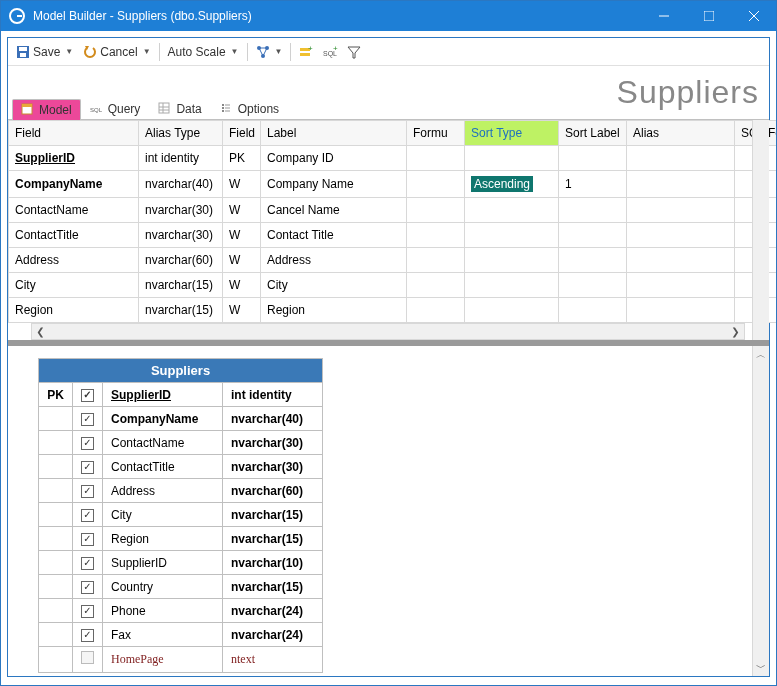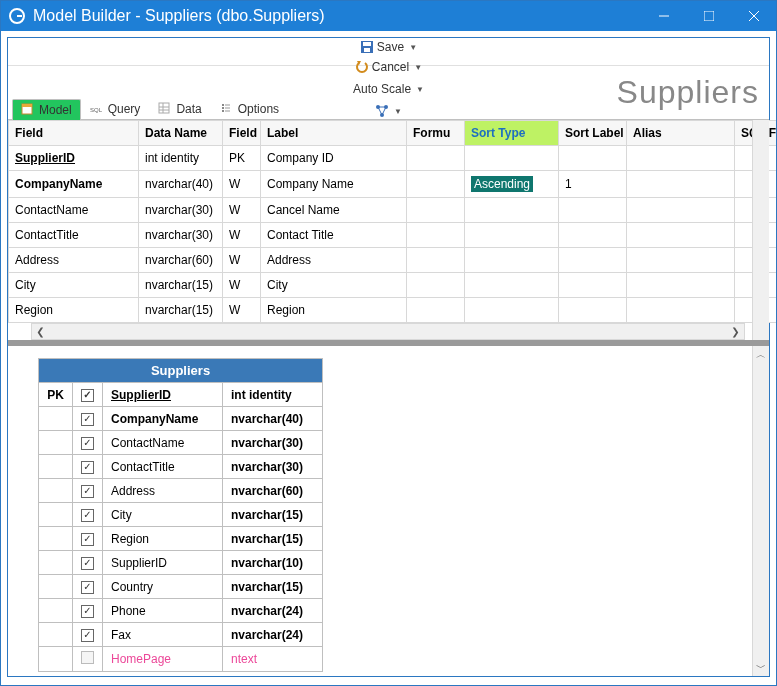--- a/index.html
+++ b/index.html
@@ -28,21 +28,21 @@
   position: relative;
 }
 .titlebar .app-icon::before {
   content: "";
   position: absolute;
   width: 5px; height: 2px;
   background: #fff;
   top: 5px; left: 6px;
   transform-origin: left center;
 }
-.titlebar .title { flex: 1; font-size: 16px; }
+.titlebar .title { flex: 1; font-size: 12px; }
 .titlebar .sysbtn {
   width: 45px; height: 30px;
   display: flex;
   align-items: center;
   justify-content: center;
   color: #fff;
 }
 .titlebar .sysbtn svg { width: 10px; height: 10px; stroke: #fff; stroke-width: 1; fill: none; }
 
 .chrome-border {
@@ -55,21 +55,20 @@
 }
 
 .toolbar {
   height: 28px;
   display: flex;
   align-items: center;
   border-bottom: 1px solid #e0e0e0;
   padding: 0 4px;
   gap: 2px;
   position: relative;
-  flex-direction: column;
 }
 .toolbar .tbtn {
   display: flex;
   align-items: center;
   padding: 2px 4px;
   gap: 3px;
   cursor: pointer;
   color: #333;
 }
 .toolbar .sep { width: 1px; height: 18px; background: #d0d0d0; margin: 0 2px; }
@@ -97,21 +96,21 @@
   align-items: center;
   gap: 4px;
   padding: 3px 8px;
   border: 1px solid transparent;
   border-bottom: none;
   cursor: pointer;
   font-size: 12px;
   color: #333;
 }
 .tab.active {
-  background: #22c55e;
+  background: #ec4899;
   border-color: #c0c0c0;
   border-radius: 2px 2px 0 0;
   position: relative;
   top: 1px;
 }
 
 .grid-area {
   border-top: none;
   position: relative;
 }
@@ -125,21 +124,21 @@
   padding: 5px 6px;
   text-align: left;
   font-size: 12px;
   height: 25px;
   white-space: nowrap;
   overflow: hidden;
   background: #fff;
 }
 .grid th {
   background: #f7f7f7;
-  font-weight: 700;
+  font-weight: 400;
   position: relative;
 }
 .grid th.active { background: #bef264; color: #1e6fc0; }
 .grid .pk { font-weight: 700; text-decoration: underline; }
 .grid .selected-cell {
   background: #0f766e;
   color: #fff;
   padding: 1px 3px;
   display: inline-block;
 }
@@ -205,21 +204,21 @@
   text-align: center !important;
   font-weight: 600;
   font-size: 13px;
 }
 .ent-table td.pkcol { width: 34px; text-align: center; font-weight: 600; }
 .ent-table td.chkcol { width: 28px; text-align: center; }
 .ent-table td.namecol { width: 120px; }
 .ent-table td.typecol { width: 100px; font-weight: 600; }
 .ent-table tr.pkrow td { font-weight: 700; }
 .ent-table tr.pkrow .namecol { text-decoration: underline; }
-.ent-table tr.disabled td { color: #ec4899; }
+.ent-table tr.disabled td { color: #7f1d1d; font-family: Liberation Serif, serif; }
 .chkbox {
   width: 13px; height: 13px;
   border: 1px solid #666;
   display: inline-flex;
   align-items: center;
   justify-content: center;
   font-size: 10px;
   line-height: 1;
   color: #333;
 }
@@ -392,21 +391,21 @@
         <col class="col-label">
           <col class="col-format">
           <col class="col-sorttype">
         <col class="col-sortorder">
           <col class="col-alias">
           <col class="col-sqlf">
       </colgroup>
       <thead>
         <tr id="grid-header-row">
             <th>Field</th>
-            <th>Data Name</th>
+            <th>Alias Type</th>
             <th>Field</th>
             <th>Label</th>
             <th>Formu</th>
             <th class="active">Sort Type</th>
             <th>Sort Label</th>
             <th>Alias</th>
             <th>SQL Formu</th>
           </tr>
       </thead>
       <tbody id="grid-body">

